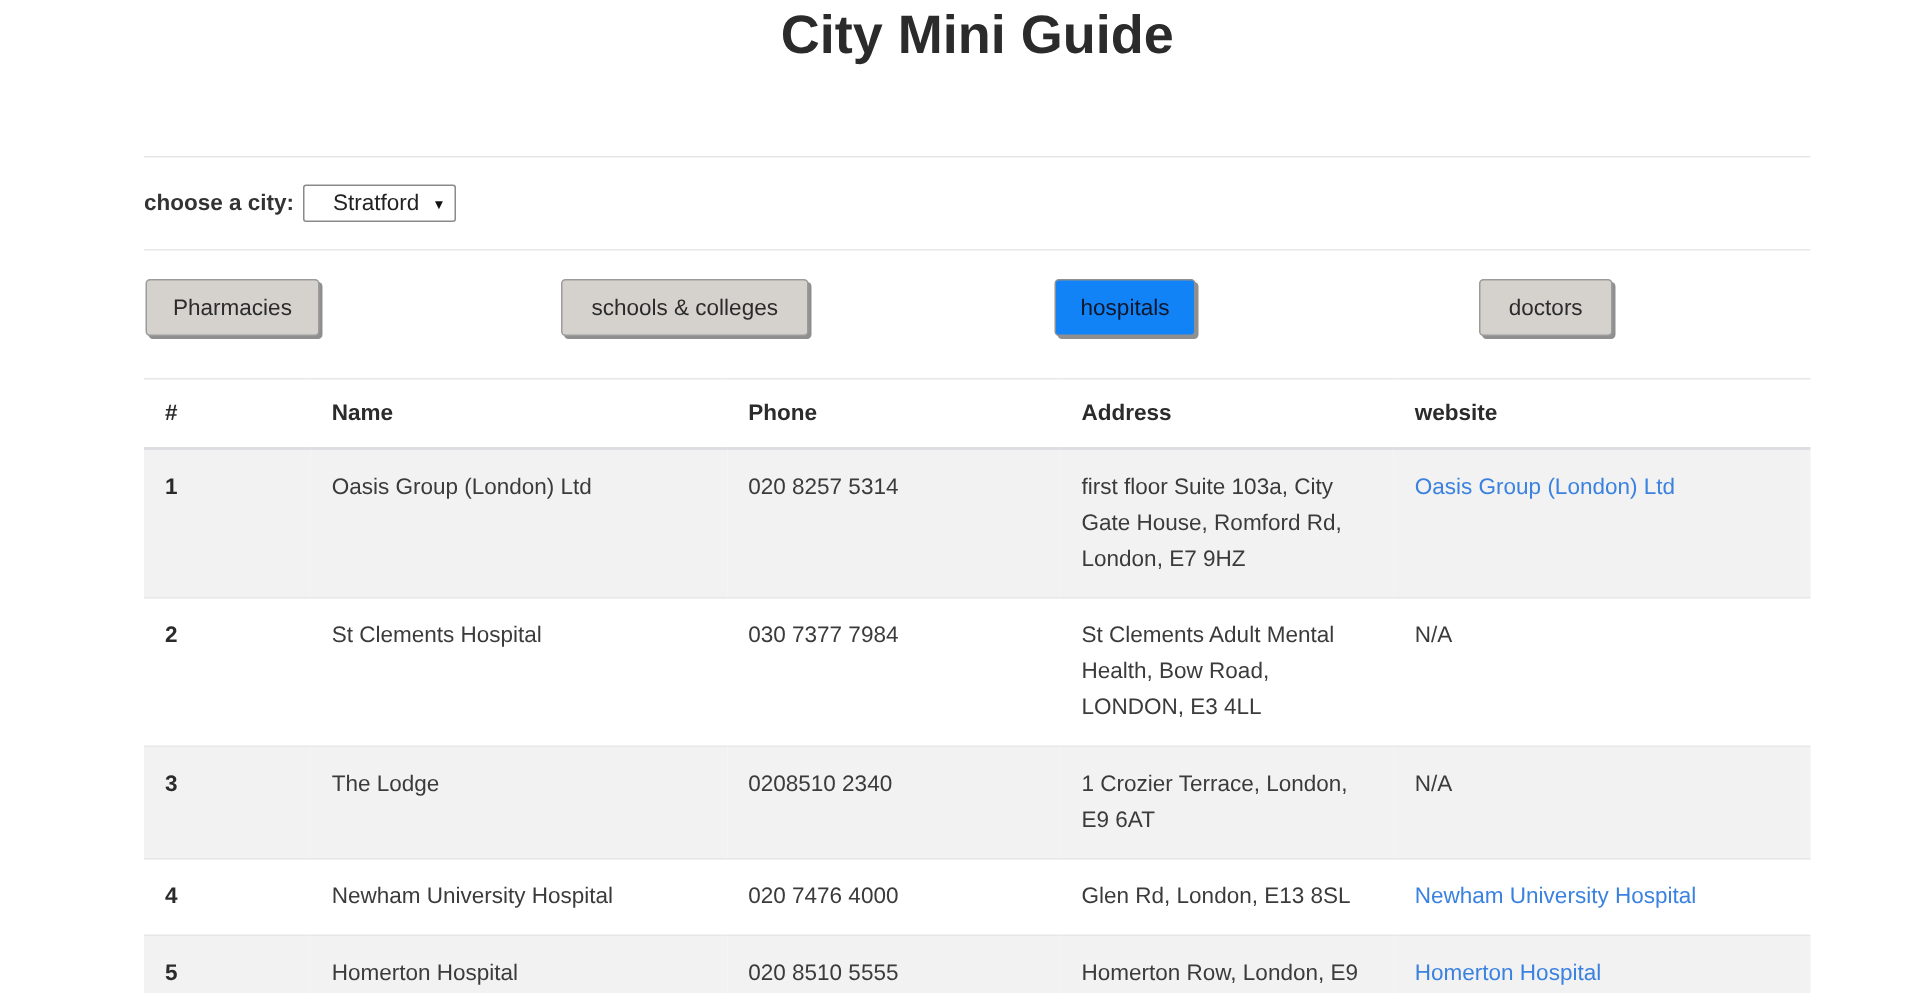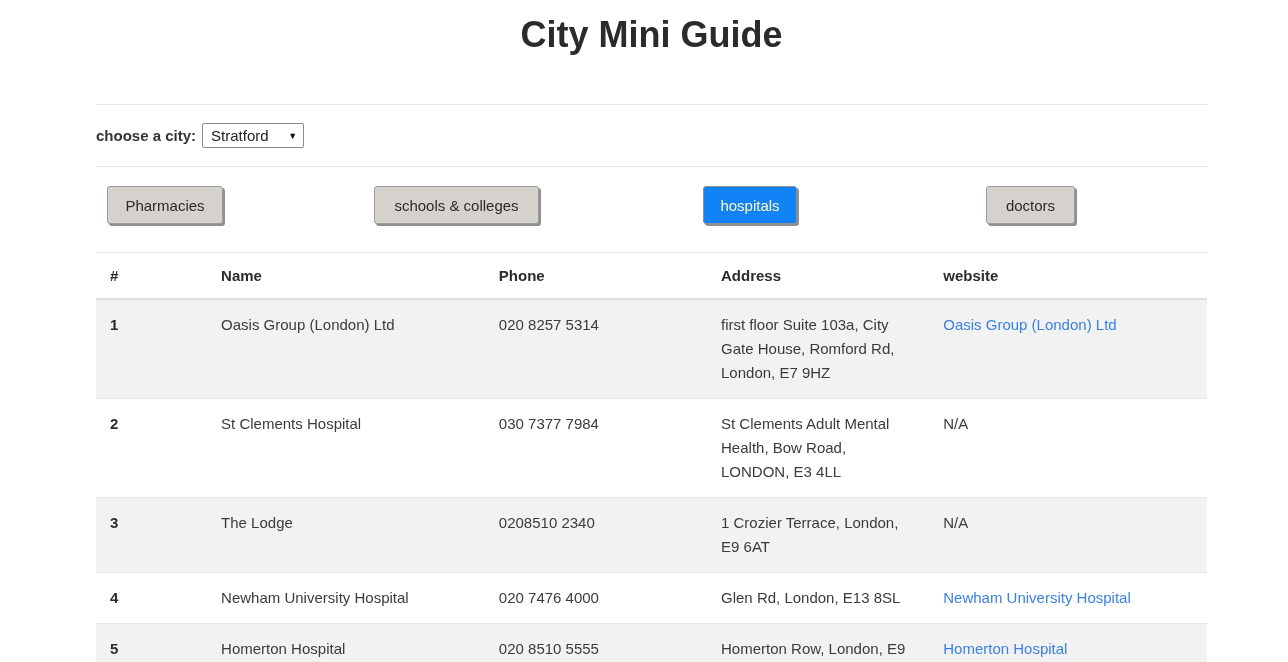--- a/index.html
+++ b/index.html
@@ -12,21 +12,21 @@
   }
   .container {
     width: 1111px;
     margin-left: 96px;
   }
   .page-title {
     text-align: center;
     font-size: 36px;
     font-weight: 700;
     color: #2b2b2b;
-    padding-top: 14px;
+    padding-top: 2px;
     height: 104px;
   }
   .city-row {
     border-top: 1px solid #e7e7e7;
     height: 62px;
     display: flex;
     align-items: center;
     font-size: 15px;
     color: #333;
   }
@@ -36,21 +36,21 @@
     -webkit-appearance: none;
     appearance: none;
     width: 102px;
     height: 25px;
     font-size: 15px;
     font-family: inherit;
     color: #222;
     background: #fff;
     border: 1px solid #8a8a8a;
     border-radius: 2px;
-    padding: 1px 18px 1px 8px;
+    padding: 1px 18px 1px 19px;
   }
   .select-arrow {
     position: absolute;
     right: 7px; top: 50%;
     transform: translateY(-50%);
     font-size: 9px;
     color: #111;
     pointer-events: none;
   }
   .buttons-row {
@@ -67,24 +67,24 @@
     color: #2b2b2b;
     background: #d5d2cd;
     border: 1px solid #9b9b9b;
     border-radius: 3px;
     box-shadow: 2px 2px 0 #8f8f8f;
     padding: 0 12px;
     cursor: pointer;
   }
   .cat-btn.active {
     background: #1282f7;
-    color: #fef9c3;
+    color: #0f172a;
     border-color: #8f8f8f;
   }
-  .btn-pos-0 { left: 11px;   width: 116px; }
+  .btn-pos-0 { left: 1px;   width: 116px; }
   .btn-pos-1 { left: 278px; width: 165px; }
   .btn-pos-2 { left: 607px; width: 94px; }
   .btn-pos-3 { left: 890px; width: 89px; }
 
   table.listing {
     width: 100%;
     border-collapse: collapse;
     border-top: 1px solid #e7e7e7;
     font-size: 15px;
   }

